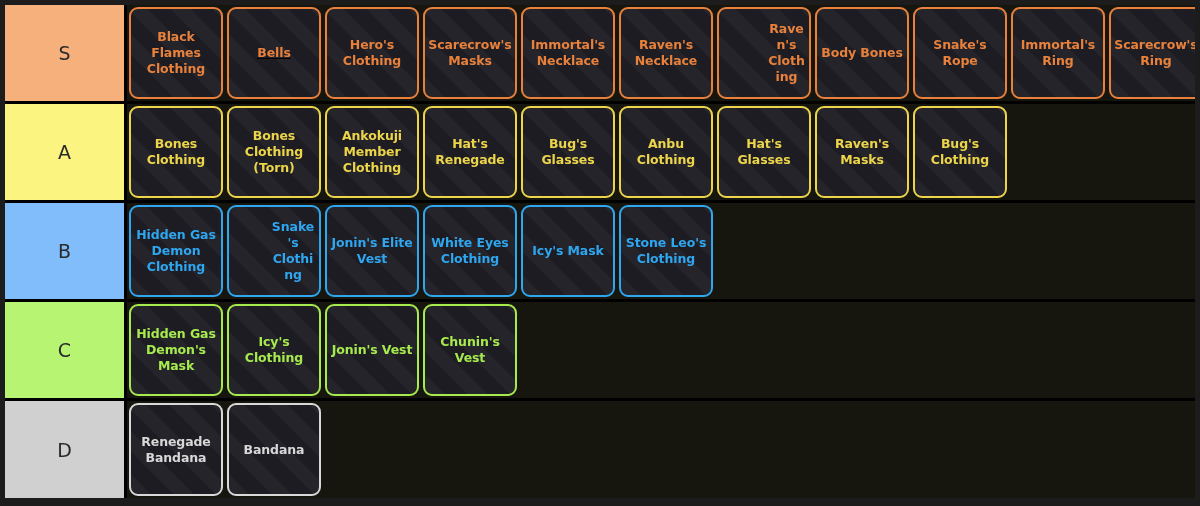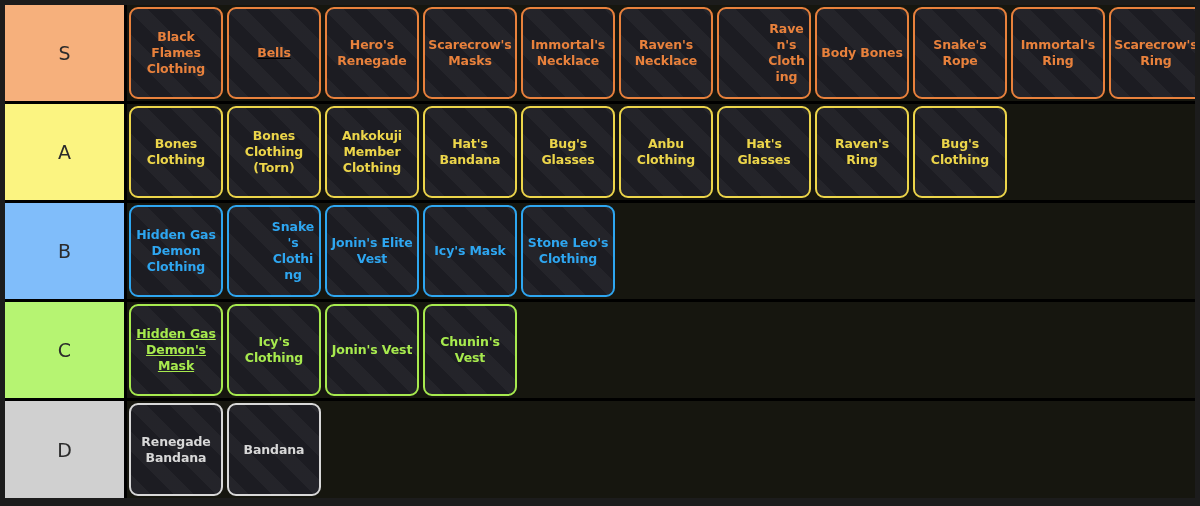--- a/index.html
+++ b/index.html
@@ -107,21 +107,21 @@
     <div class="tier-row" style="background: rgb(22, 22, 15); border-bottom-color: rgb(0, 0, 0);">
       <div class="tier-label" style="background: rgb(246, 176, 124); color: rgb(43, 43, 43); border-right-color: rgb(0, 0, 0);">S</div>
       <div class="tier-items">
         <div class="card" style="border-color: rgb(232, 129, 60); background-color: rgb(28, 28, 34);">
           <span class="card-label" style="color: rgb(232, 129, 60);">Black Flames Clothing</span>
         </div>
         <div class="card" style="border-color: rgb(232, 129, 60); background-color: rgb(28, 28, 34); text-decoration: underline;">
           <span class="card-label" style="color: rgb(232, 129, 60);">Bells</span>
         </div>
         <div class="card" style="border-color: rgb(232, 129, 60); background-color: rgb(28, 28, 34);">
-          <span class="card-label" style="color: rgb(232, 129, 60);">Hero's Renegade</span>
+          <span class="card-label" style="color: rgb(232, 129, 60);">Hero's Clothing</span>
         </div>
         <div class="card" style="border-color: rgb(232, 129, 60); background-color: rgb(28, 28, 34);">
           <span class="card-label" style="color: rgb(232, 129, 60);">Scarecrow's Masks</span>
         </div>
         <div class="card" style="border-color: rgb(232, 129, 60); background-color: rgb(28, 28, 34);">
           <span class="card-label" style="color: rgb(232, 129, 60);">Immortal's Necklace</span>
         </div>
         <div class="card" style="border-color: rgb(232, 129, 60); background-color: rgb(28, 28, 34);">
           <span class="card-label" style="color: rgb(232, 129, 60);">Raven's Necklace</span>
         </div>
@@ -148,64 +148,67 @@
         <div class="card" style="border-color: rgb(236, 213, 74); background-color: rgb(28, 28, 34);">
           <span class="card-label" style="color: rgb(236, 213, 74);">Bones Clothing</span>
         </div>
         <div class="card" style="border-color: rgb(236, 213, 74); background-color: rgb(28, 28, 34);">
           <span class="card-label" style="color: rgb(236, 213, 74);">Bones Clothing (Torn)</span>
         </div>
         <div class="card" style="border-color: rgb(236, 213, 74); background-color: rgb(28, 28, 34);">
           <span class="card-label" style="color: rgb(236, 213, 74);">Ankokuji Member Clothing</span>
         </div>
         <div class="card" style="border-color: rgb(236, 213, 74); background-color: rgb(28, 28, 34);">
-          <span class="card-label" style="color: rgb(236, 213, 74);">Hat's Bandana</span>
+          <span class="card-label" style="color: rgb(236, 213, 74);">Hat's Renegade</span>
         </div>
         <div class="card" style="border-color: rgb(236, 213, 74); background-color: rgb(28, 28, 34);">
           <span class="card-label" style="color: rgb(236, 213, 74); text-align: center;">Bug's Glasses</span>
         </div>
         <div class="card" style="border-color: rgb(236, 213, 74); background-color: rgb(28, 28, 34);">
           <span class="card-label" style="color: rgb(236, 213, 74);">Anbu Clothing</span>
         </div>
         <div class="card" style="border-color: rgb(236, 213, 74); background-color: rgb(28, 28, 34);">
           <span class="card-label" style="color: rgb(236, 213, 74);">Hat's Glasses</span>
         </div>
         <div class="card" style="border-color: rgb(236, 213, 74); background-color: rgb(28, 28, 34);">
-          <span class="card-label" style="color: rgb(236, 213, 74);">Raven's Ring</span>
+          <span class="card-label" style="color: rgb(236, 213, 74);">Raven's Masks</span>
         </div>
         <div class="card" style="border-color: rgb(236, 213, 74); background-color: rgb(28, 28, 34);">
           <span class="card-label" style="color: rgb(236, 213, 74);">Bug's Clothing</span>
         </div>
       </div>
     </div>
     <div class="tier-row" style="background: rgb(22, 22, 15); border-bottom-color: rgb(0, 0, 0);">
       <div class="tier-label" style="background: rgb(128, 189, 250); color: rgb(43, 43, 43); border-right-color: rgb(0, 0, 0);">B</div>
       <div class="tier-items">
         <div class="card" style="border-color: rgb(46, 166, 240); background-color: rgb(28, 28, 34);">
           <span class="card-label" style="color: rgb(46, 166, 240);">Hidden Gas Demon Clothing</span>
         </div>
         <div class="card" style="border-color: rgb(46, 166, 240); background-color: rgb(28, 28, 34);">
           <span class="card-label" style="color: rgb(46, 166, 240); margin-left: 38px;">Snake's Clothing</span>
         </div>
         <div class="card" style="border-color: rgb(46, 166, 240); background-color: rgb(28, 28, 34);">
           <span class="card-label" style="color: rgb(46, 166, 240);">Jonin's Elite Vest</span>
         </div>
         <div class="card" style="border-color: rgb(46, 166, 240); background-color: rgb(28, 28, 34);">
+          <span class="card-label" style="color: rgb(46, 166, 240);">White Eyes Clothing</span>
+        </div>
+        <div class="card" style="border-color: rgb(46, 166, 240); background-color: rgb(28, 28, 34);">
           <span class="card-label" style="color: rgb(46, 166, 240);">Icy's Mask</span>
         </div>
         <div class="card" style="border-color: rgb(46, 166, 240); background-color: rgb(28, 28, 34);">
           <span class="card-label" style="color: rgb(46, 166, 240);">Stone Leo's Clothing</span>
         </div>
       </div>
     </div>
     <div class="tier-row" style="background: rgb(22, 22, 15); border-bottom-color: rgb(0, 0, 0);">
       <div class="tier-label" style="background: rgb(182, 244, 114); color: rgb(43, 43, 43); border-right-color: rgb(0, 0, 0);">C</div>
       <div class="tier-items">
         <div class="card" style="border-color: rgb(167, 234, 78); background-color: rgb(28, 28, 34);">
-          <span class="card-label" style="color: rgb(167, 234, 78); text-decoration: underline;">Hidden Gas Demon's Mask</span>
+          <span class="card-label" style="color: rgb(167, 234, 78);">Hidden Gas Demon's Mask</span>
         </div>
         <div class="card" style="border-color: rgb(167, 234, 78); background-color: rgb(28, 28, 34);">
           <span class="card-label" style="color: rgb(167, 234, 78);">Icy's Clothing</span>
         </div>
         <div class="card" style="border-color: rgb(167, 234, 78); background-color: rgb(28, 28, 34);">
           <span class="card-label" style="color: rgb(167, 234, 78);">Jonin's Vest</span>
         </div>
         <div class="card" style="border-color: rgb(167, 234, 78); background-color: rgb(28, 28, 34);">
           <span class="card-label" style="color: rgb(167, 234, 78);">Chunin's Vest</span>
         </div>

